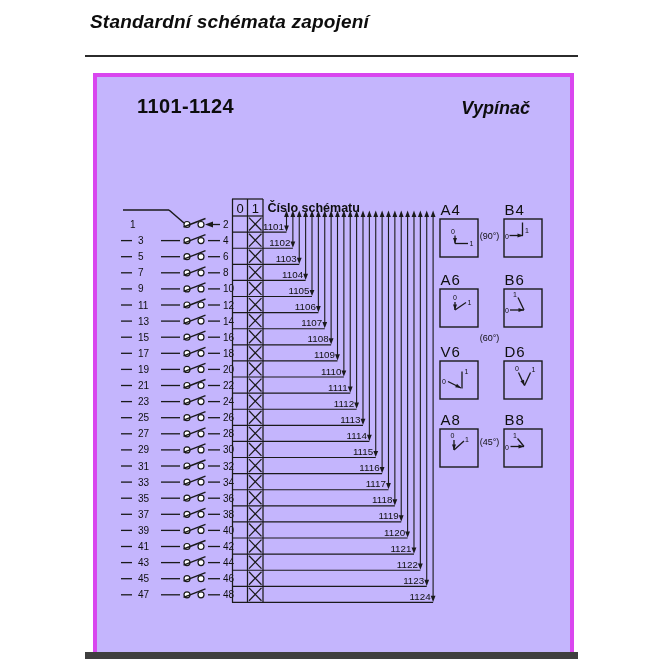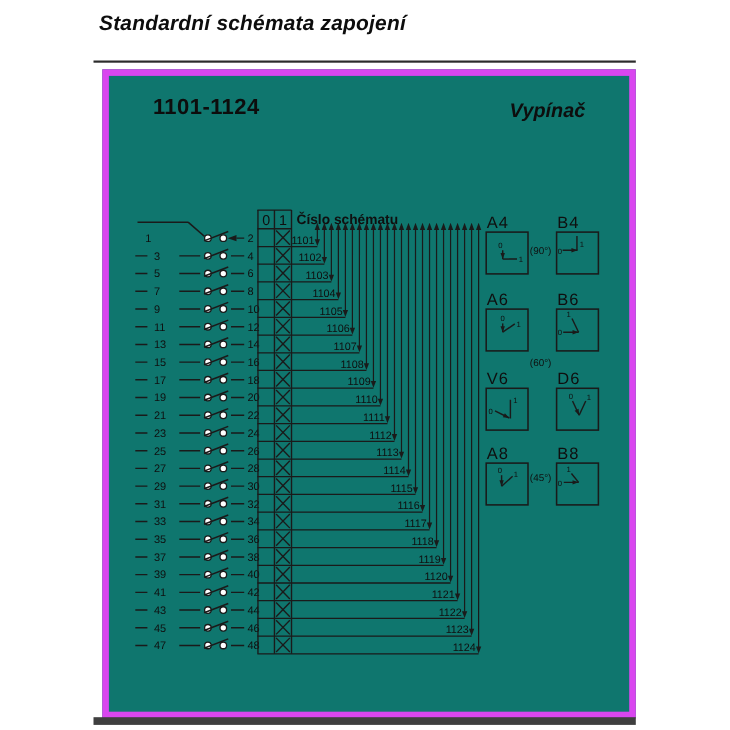--- a/index.html
+++ b/index.html
@@ -1,19 +1,19 @@
 <!DOCTYPE html>
 <html><head>
 <meta charset="utf-8">
 <style>
   html,body{margin:0;padding:0;background:#ffffff;}
   body{width:664px;height:664px;position:relative;font-family:"Liberation Sans",sans-serif;color:#111;overflow:hidden;}
   .page-title{position:absolute;left:90px;top:11px;font-size:19px;font-weight:bold;letter-spacing:.2px;color:#0d0d0d;font-style:italic;}
   .title-rule{position:absolute;left:85px;top:55px;width:493px;height:2px;background:#2b2b2b;}
-  .card{position:absolute;left:93px;top:63px;width:473px;height:578px;border:6px solid #d946ef;background:#0f766e;}
+  .card{position:absolute;left:93px;top:73px;width:473px;height:578px;border:4px solid #d946ef;background:#c4b5fd;}
   .card-range{position:absolute;left:40px;top:18px;font-size:20px;font-weight:bold;letter-spacing:.4px;color:#0d0d0d;}
   .card-device{position:absolute;right:40px;top:21px;font-size:18px;font-style:italic;font-weight:600;color:#0d0d0d;}
   .diagram-svg{position:absolute;left:0;top:0;}
   .bottom-bar{position:absolute;left:85px;top:652px;width:493px;height:7px;background:#3f3f3f;}
 </style>
 </head>
 <body>
 
 <div class="page-title">Standardní schémata zapojení</div>
 <div class="title-rule"></div>

